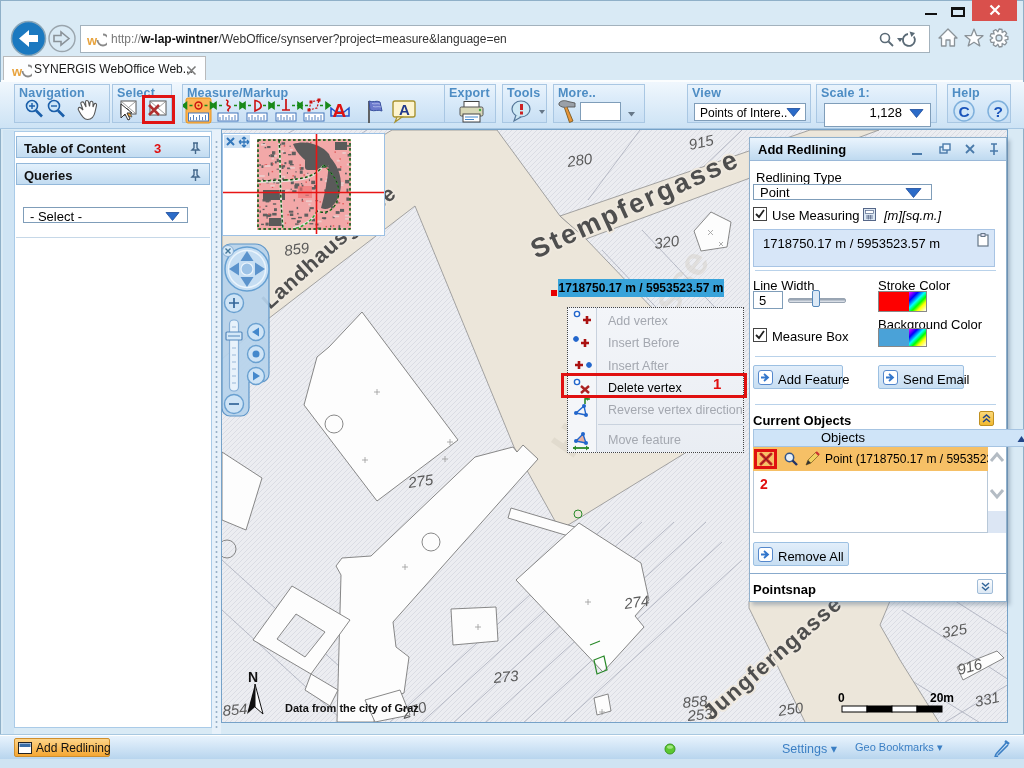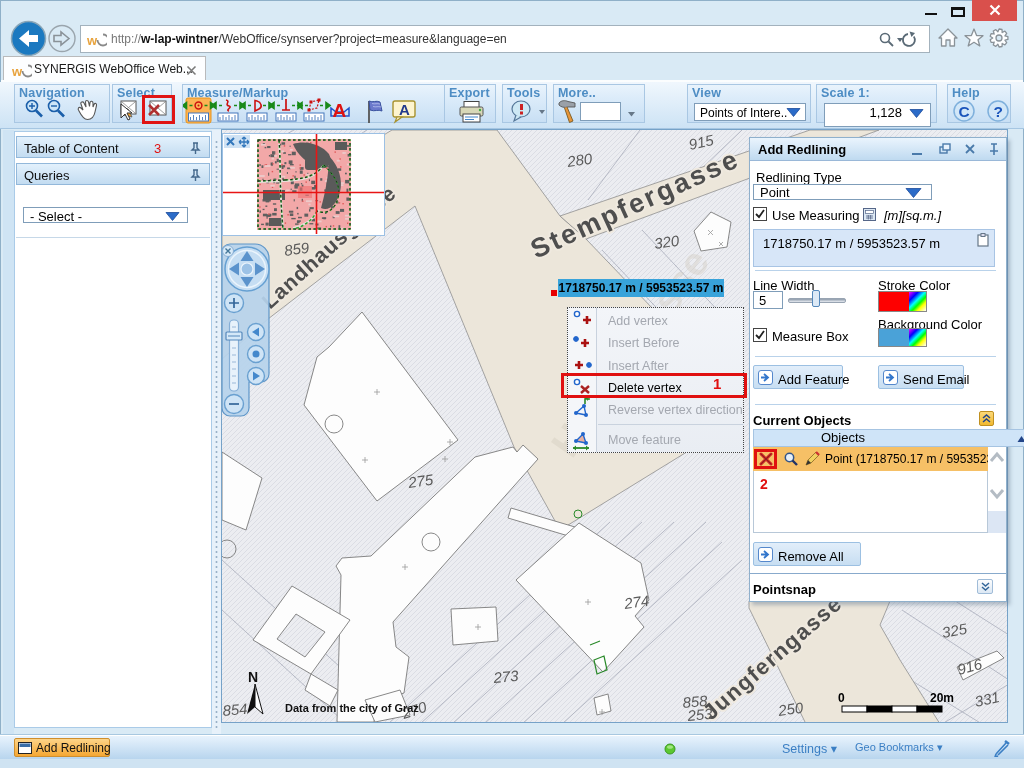--- a/index.html
+++ b/index.html
@@ -14,21 +14,21 @@
   #urlbox .txt { position:absolute; left:30px; top:6px; white-space:nowrap; }
   
   #tab { left:3px; top:56px; width:203px; height:26px; background:#fdfeff; border:1px solid #b9babb; border-bottom:none; font-size:13px; color:#1a1a1a; }
   
   #toolbar { left:0; top:82px; width:1024px; height:47px; background:linear-gradient(#f0f7fd,#cde3f5); border-bottom:1px solid #a6c6e2; }
   .tgroup { position:absolute; top:2px; height:39px; border:1px solid #a9c7e3; background:linear-gradient(#e9f3fc 0%,#dcecfa 35%,#c8dff4 100%); }
   .tgroup .glabel { position:absolute; left:4px; top:1px; font-weight:bold; font-size:12.5px; color:#4e8dc4; letter-spacing:0.2px; }
   
   #leftstrip { left:3px; top:130px; width:11px; height:630px; background:#cfe4f4; }
   #leftpanel { left:14px; top:131px; width:198px; height:597px; background:#fff; border:1px solid #aacbe8; }
-  .phead { position:absolute; left:1px; width:194px; height:22px; background:linear-gradient(#e3f1fc,#c3dcf1); border:1px solid #93b8da; font-weight:normal; font-size:13px; color:#111; }
+  .phead { position:absolute; left:1px; width:194px; height:22px; background:linear-gradient(#e3f1fc,#c3dcf1); border:1px solid #93b8da; font-weight:bold; font-size:13px; color:#111; }
   .phead .t { position:absolute; left:7px; top:4px; }
   #selbox { position:absolute; left:8px; top:75px; width:165px; height:16px; border:1px solid #7f9db9; background:#fff; font-size:13px; }
   
   #splitter { left:212px; top:130px; width:9px; height:605px; background:#e7f1fa; }
   
   #map { left:221px; top:129px; width:787px; height:594px; border:1px solid #76a2c8; background:#eceef3; overflow:hidden; }
   
   #ovmap { left:0px; top:3px; width:163px; height:103px; background:#fff; border:1px solid #9cc0e4; }
   
   
@@ -883,21 +883,21 @@
     <b style="position:absolute;left:10px;top:338px;color:#e01010;font-size:14px;">2</b>
     <div style="position:absolute;left:238px;top:309px;width:18px;height:86px;background:#fff;">
       <svg style="position:absolute;left:1px;top:3px;" width="16" height="14" viewBox="0 0 16 14">
           <path d="M2,11 L8,4 L14,11" stroke="#b4bcc4" stroke-width="3" fill="none"></path>
         </svg>
       <svg style="position:absolute;left:1px;top:40px;" width="16" height="14" viewBox="0 0 16 14">
           <path d="M2,3 L8,10 L14,3" stroke="#b4bcc4" stroke-width="3" fill="none"></path>
         </svg>
       <div style="position:absolute;left:0;top:64px;width:18px;height:22px;background:#dce6f4;"></div>
     </div>
-    <div class="btn" style="left:3px;top:404px;width:108px;height:24px;">
+    <div class="btn" style="left:3px;top:404px;width:96px;height:24px;">
         <span class="bicon">
           <svg width="13" height="13" viewBox="0 0 13 13" style="position:absolute;left:0px;top:0px;">
             <path d="M2,6.5 l6,0 M5,3 l4,3.5 l-4,3.5" stroke="#3377cc" stroke-width="1.8" fill="none"></path>
           </svg>
         </span>
         <span class="blabel">Remove All</span>
       </div>
     <div style="position:absolute;left:0px;top:435px;width:256px;border-top:1px solid #88aacc;"></div>
     <b style="position:absolute;left:3px;top:444px;">Pointsnap</b>
     <div style="position:absolute;left:227px;top:441px;width:16px;height:15px;background:linear-gradient(#fdfdfd,#dce8f4);border:1px solid #a0bcd8;border-radius:2px;">

